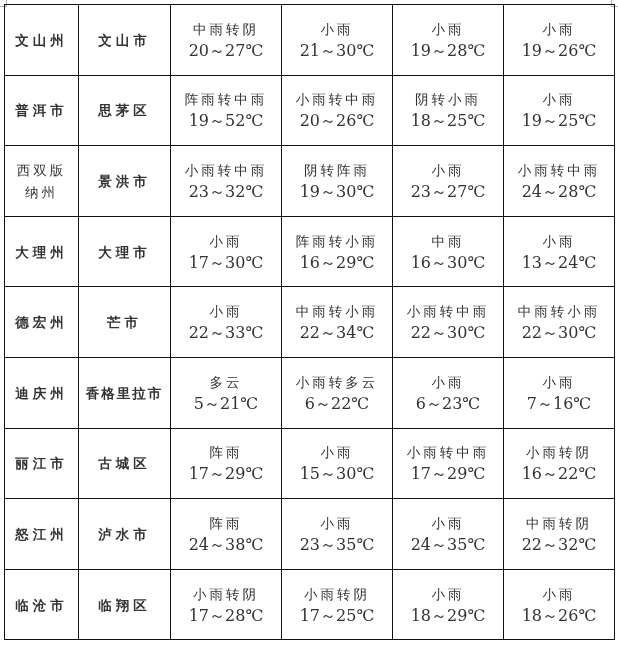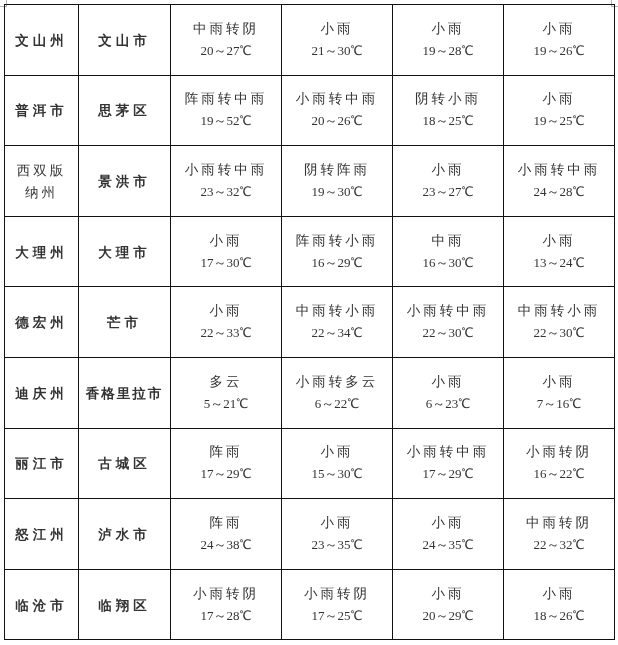--- a/index.html
+++ b/index.html
@@ -37,27 +37,27 @@
       text-align: center;
       vertical-align: middle;
       padding: 0;
       height: 69.6px;
       font-size: 13.5px;
       line-height: 22px;
       letter-spacing: 3px;
     }
     td.col-pref { width: 73px; }
     td.col-city { width: 91px; }
-    td.col-day  { width: 110px; font-family: Liberation Serif, serif; }
+    td.col-day  { width: 110px; }
     .name-text { display: inline-block; letter-spacing: 4px; font-weight: bold; }
     .weather-text { display: block; letter-spacing: 3px; }
     .temp-text {
       display: block;
       letter-spacing: 0;
-      font-size: 13px;
+      font-size: 16px;
     }
   </style>
 </head>
 <body>
 
 <div class="corner-mark corner-tl"></div>
 <div class="corner-mark corner-tr"></div>
 
 <table class="forecast">
   <tbody>
@@ -239,21 +239,21 @@
       <td class="col-day">
           <span class="weather-text">小雨转阴</span>
           <span class="temp-text">17～28℃</span>
         </td>
       <td class="col-day">
           <span class="weather-text">小雨转阴</span>
           <span class="temp-text">17～25℃</span>
         </td>
       <td class="col-day">
           <span class="weather-text">小雨</span>
-          <span class="temp-text">20～29℃</span>
+          <span class="temp-text">18～29℃</span>
         </td>
       <td class="col-day">
           <span class="weather-text">小雨</span>
           <span class="temp-text">18～26℃</span>
         </td>
     </tr>
   </tbody>
 </table>
 
 </body></html>

